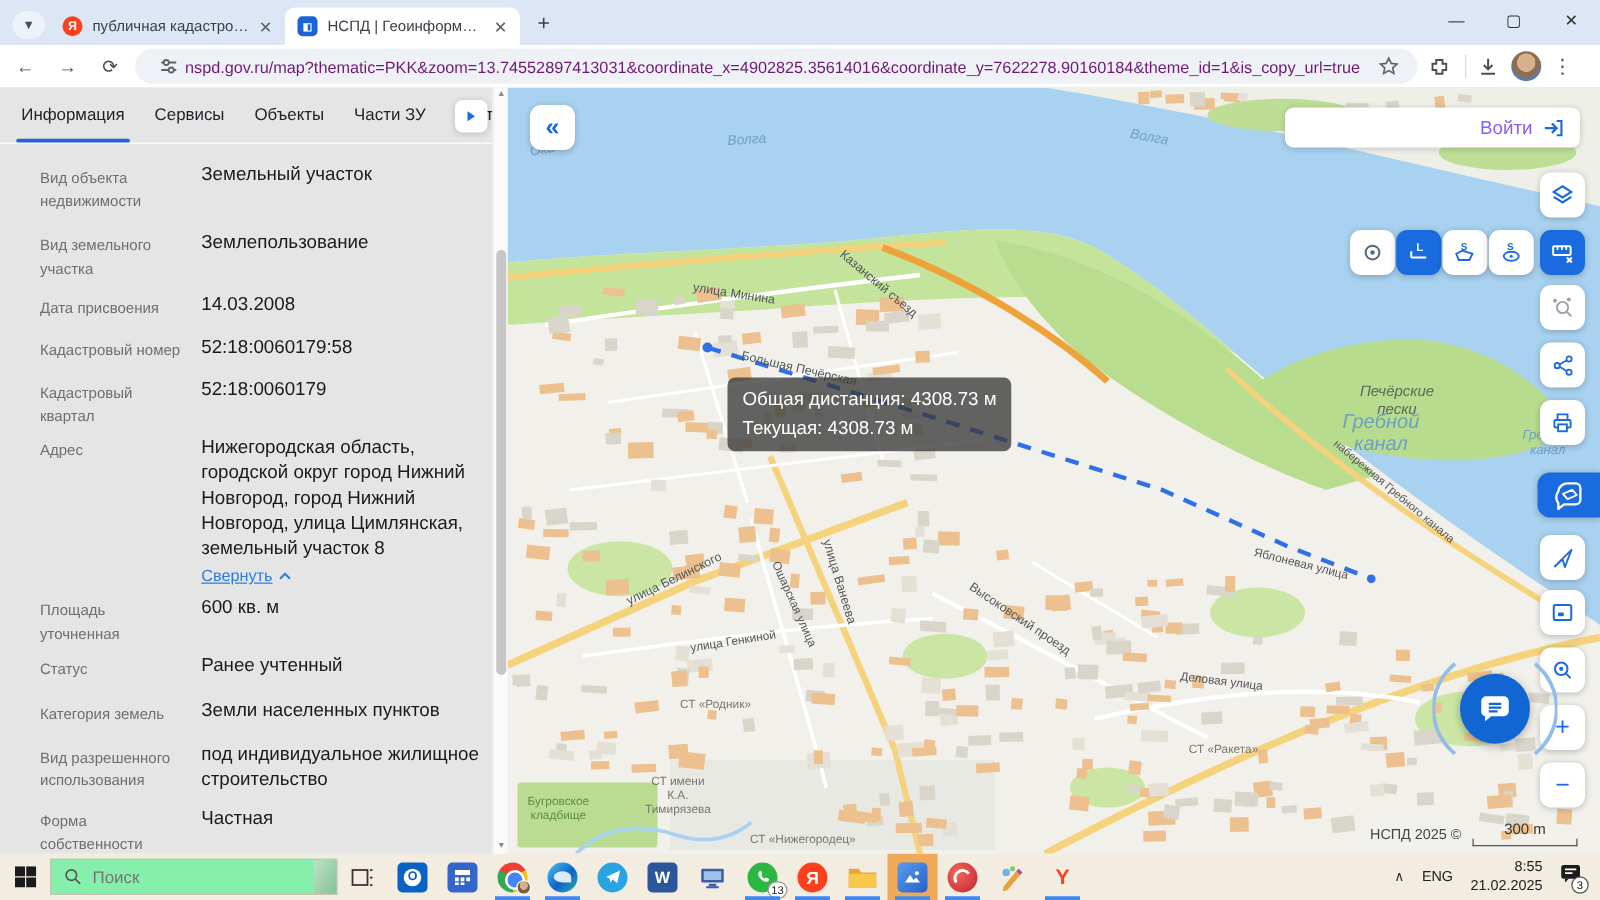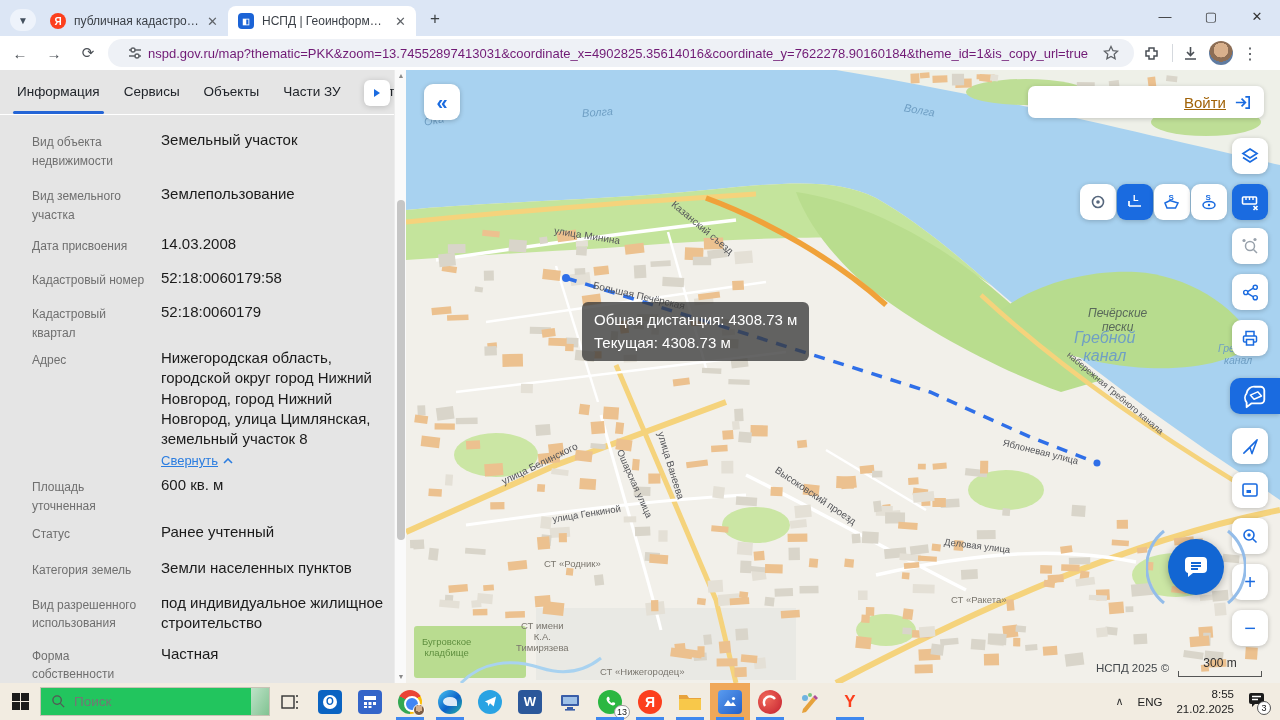--- a/index.html
+++ b/index.html
@@ -50,35 +50,35 @@
   .mlabel.water { color:#6f9fc4; font-style:italic; }
   .mlabel.island { color:#59695a; font-style:italic; }
   .mlabel.green { color:#5f8f3f; }
   .mlabel.place { color:#7a766e; }
   .mlabel.street { color:#55565a; }
 
   .mbtn { position:absolute; width:36px; height:36px; background:#fff; border-radius:9px; box-shadow:0 1px 5px rgba(0,0,0,.22); display:flex; align-items:center; justify-content:center; cursor:pointer; }
   .mbtn.active { background:#1a6be0; }
   .collapse-btn { left:18px; top:14px; color:#1a6be0; font-size:20px; font-weight:700; }
   .login-bar { position:absolute; left:622px; top:16px; width:236px; height:32px; background:#fff; border-radius:7px; box-shadow:0 1px 5px rgba(0,0,0,.18); display:flex; align-items:center; justify-content:flex-end; padding-right:12px; gap:7px; cursor:pointer; }
-  .login-bar span { color:#a16207; font-size:15px;text-decoration:underline; }
+  .login-bar span { color:#8b5cf6; font-size:15px; }
   .zoomtxt { color:#1a6be0; font-size:20px; font-weight:400; }
 
   .tooltip { position:absolute; left:176px; top:232px; background:rgba(58,58,58,.78); color:#fff; font-size:15px; line-height:1.5; padding:7px 12px; border-radius:6px; white-space:nowrap; }
 
   .fab { position:absolute; left:762px; top:469px; width:56px; height:56px; border-radius:50%; background:#1266d3; display:flex; align-items:center; justify-content:center; box-shadow:0 2px 8px rgba(0,0,0,.3); cursor:pointer; }
   .attribution { position:absolute; left:690px; top:592px; font-size:11.5px; color:#44484c; }
   .scalebox { position:absolute; left:772px; top:586px; width:84px; text-align:center; }
   .scalebox .lbl { font-size:12px; color:#333; }
   .scalebox .bar { margin-top:1px; height:6px; border-left:1.5px solid #555; border-right:1.5px solid #555; border-bottom:1.5px solid #555; }
 
   
   .taskbar { position:absolute; left:0; top:683px; width:1280px; height:37px; background:#f2ece1; display:flex; align-items:center; }
   .tb-start { width:40px; height:37px; display:flex; align-items:center; justify-content:center; cursor:pointer; }
-  .tb-search { width:230px; height:29px; background:#22c55e; border:1px solid #c9c2b5; display:flex; align-items:center; overflow:hidden; }
+  .tb-search { width:230px; height:29px; background:#86efac; border:1px solid #c9c2b5; display:flex; align-items:center; overflow:hidden; }
   .tb-search input { border:none; outline:none; flex:1; font-size:13.5px; color:#333; font-family:"Liberation Sans",sans-serif; background:transparent; }
   .tb-search .mag { margin:0 8px 0 10px; flex:none; }
   .tb-search .pic { width:62px; height:29px; flex:none; background:linear-gradient(120deg,#bfe3c9 0%,#7fc290 45%,#3e7d62 100%); position:relative; }
   .tb-search .pic::after { content:""; position:absolute; left:26px; top:5px; width:0; height:0; border-left:5px solid transparent; border-right:5px solid transparent; border-bottom:19px solid #5a4a3a; }
   .tb-item { width:40px; height:37px; display:flex; align-items:center; justify-content:center; position:relative; cursor:pointer; flex:none; }
   .tb-item.run::after { content:""; position:absolute; left:6px; right:6px; bottom:0; height:3px; background:#3f88ef; }
   .tb-item.focused { background:#f0a859; }
   .cicon { width:24px; height:24px; border-radius:50%; position:relative; }
   .chrome-bg { background:conic-gradient(from -60deg, #ea4335 0 120deg, #fbbc05 0 240deg, #34a853 0 360deg); }
   .chrome-bg::before { content:""; position:absolute; left:6px; top:6px; width:12px; height:12px; border-radius:50%; background:#4285f4; border:2px solid #fff; }

